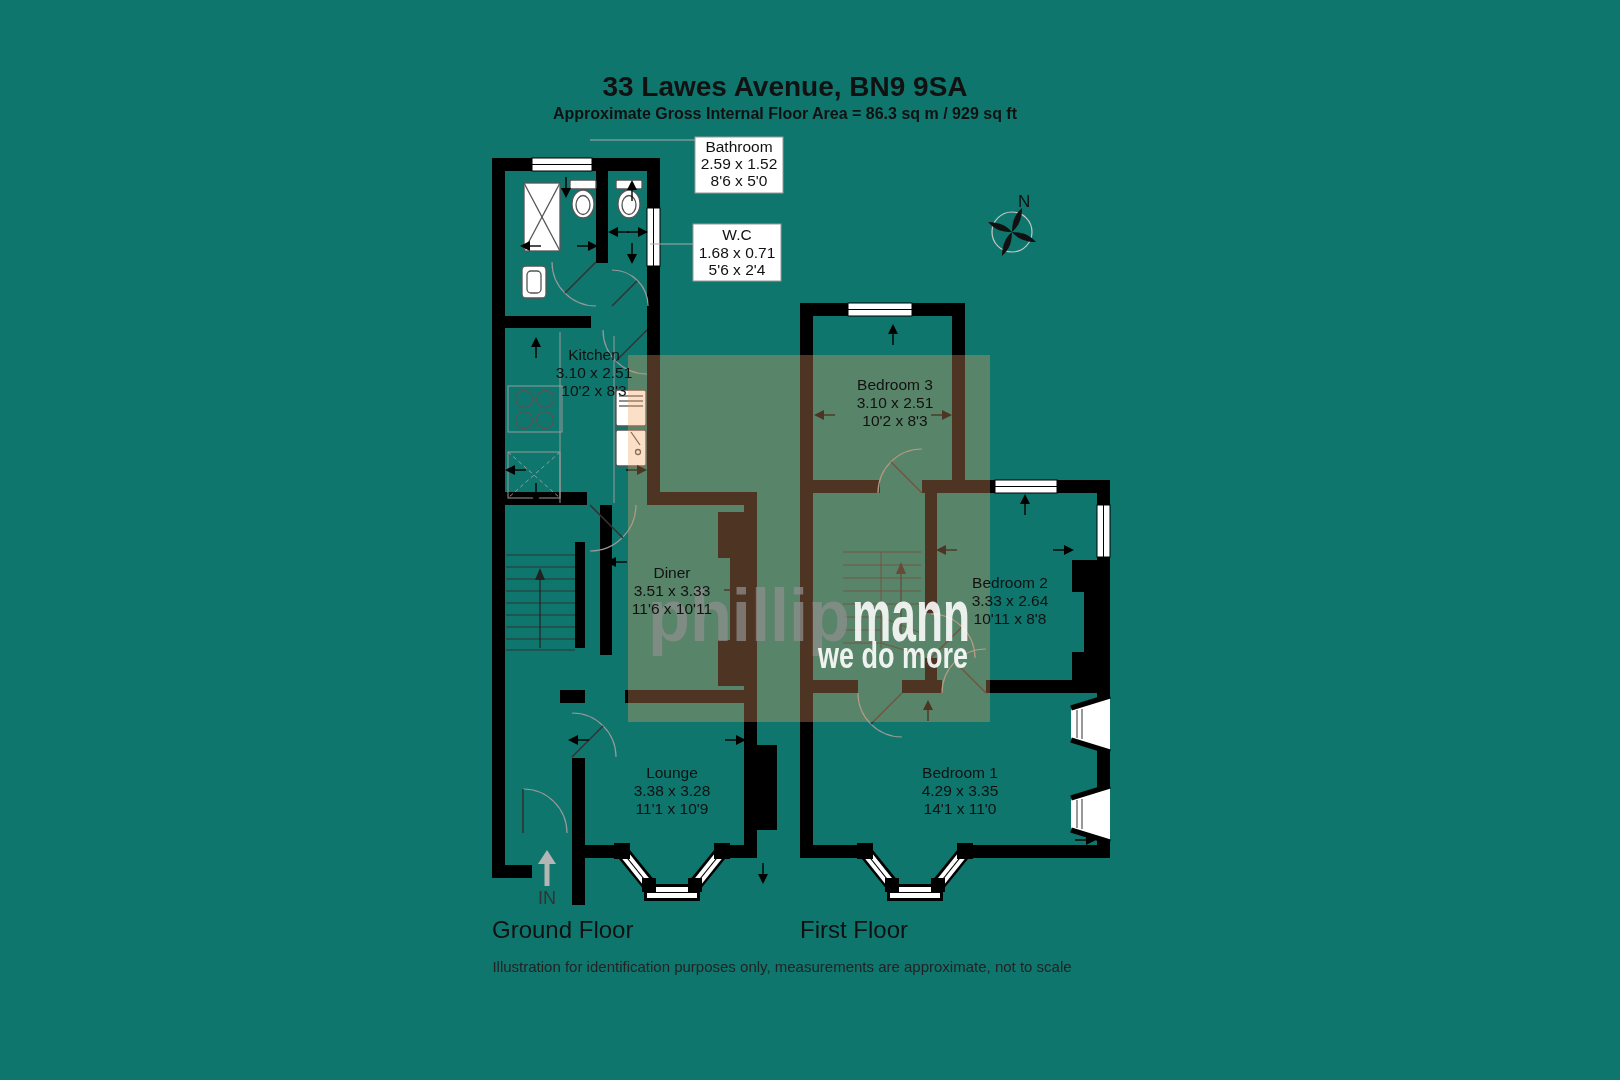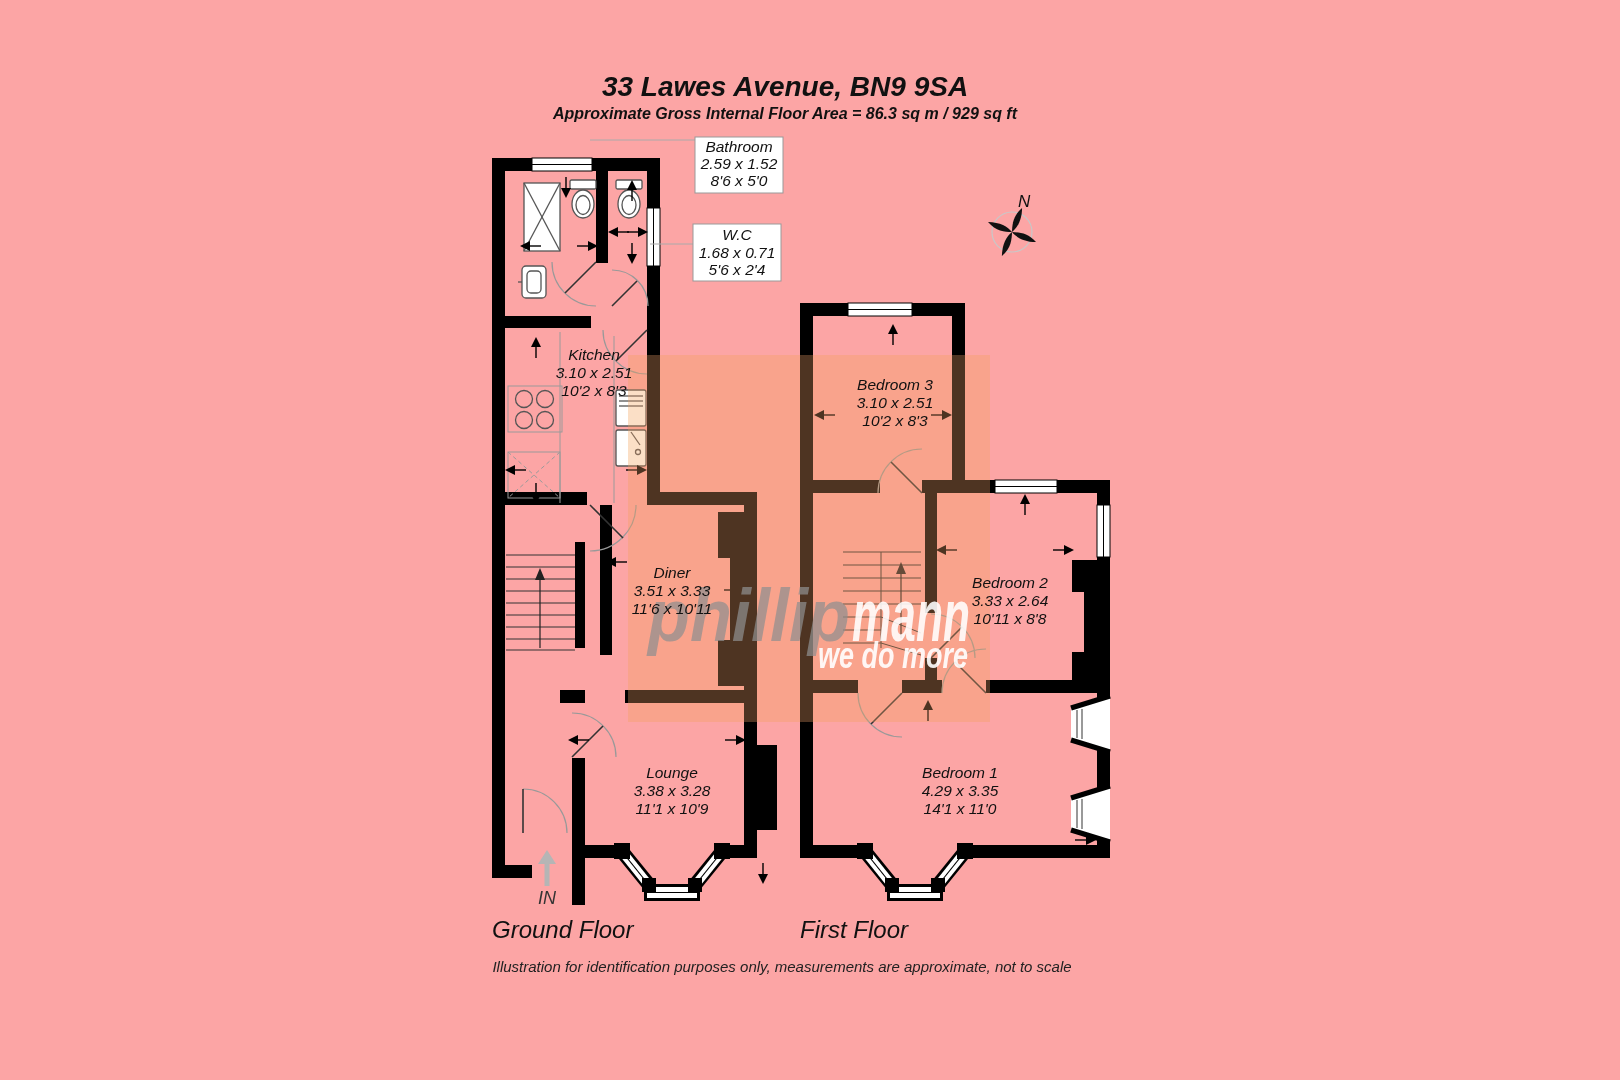--- a/index.html
+++ b/index.html
@@ -1,17 +1,17 @@
 <!DOCTYPE html>
 <html><head>
 <meta charset="utf-8">
 <style>
   html,body{margin:0;padding:0;background:#ffffff;}
-  #stage{position:relative;width:1620px;height:1080px;background:#fca5a5;overflow:hidden;
-         font-family:"Liberation Sans", sans-serif;font-style:italic;}
+  #stage{position:relative;width:1620px;height:1080px;background:#0f766e;overflow:hidden;
+         font-family:"Liberation Sans", sans-serif;}
   svg{position:absolute;inset:0;}
   .wall{fill:#000000;}
   .fix{stroke:#555;fill:none;stroke-width:1.3;}
   .fixw{stroke:#555;fill:#ffffff;stroke-width:1.3;}
   .counter{stroke:#9a9a9a;fill:none;stroke-width:1;}
   .step{stroke:#333;stroke-width:1;}
   .door-arc{stroke:#999;fill:none;stroke-width:1.2;}
   .door-leaf{stroke:#333;stroke-width:1.6;}
   .win{fill:#ffffff;stroke:#000;stroke-width:1;}
   .winline{stroke:#000;stroke-width:1;}

